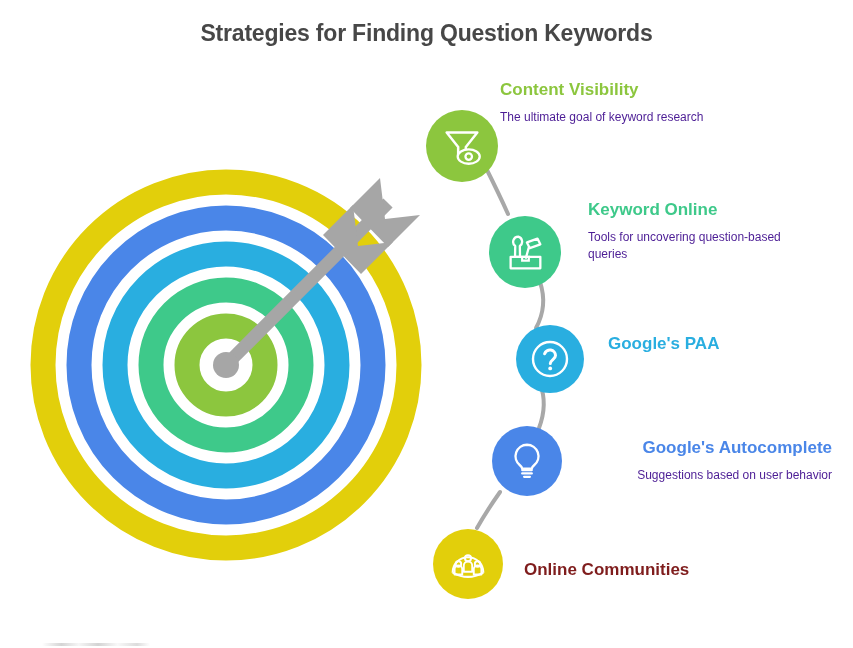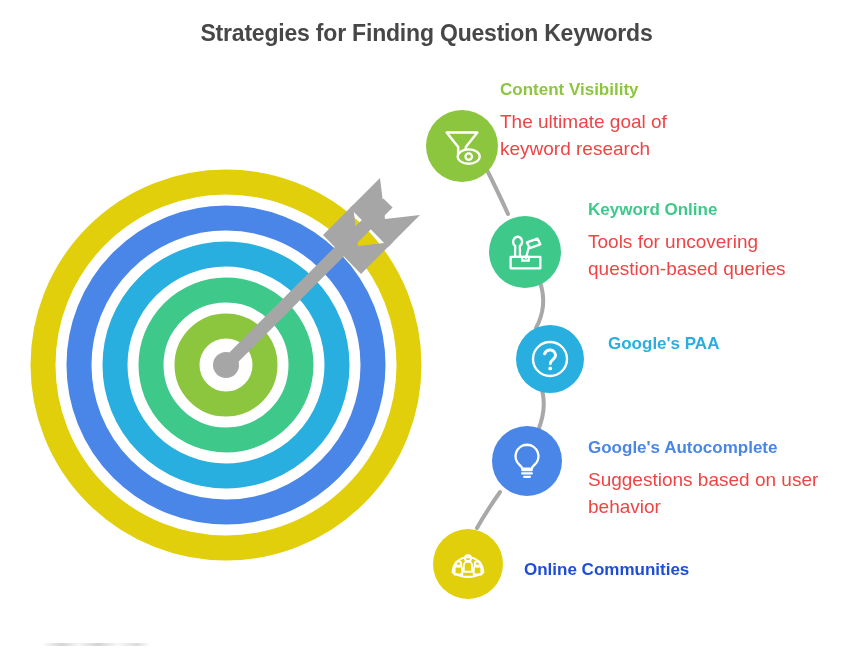--- a/index.html
+++ b/index.html
@@ -43,22 +43,22 @@
   
   .textblock { position: absolute; }
   .item-title {
     font-size: 17px;
     font-weight: bold;
     line-height: 1.2;
     margin-bottom: 9px;
     white-space: nowrap;
   }
   .item-desc {
-    font-size: 19px;
-    color: #ef4444;
+    font-size: 12px;
+    color: #4c1d95;
     line-height: 1.42;
   }
 
   .edge-artifact {
     position: absolute;
     left: 42px; bottom: 2px;
     width: 108px; height: 3px;
     background: linear-gradient(90deg,
        rgba(220,220,220,0) 0%, rgba(205,205,205,.85) 18%,
        rgba(225,225,225,.3) 34%, rgba(200,200,200,.8) 52%,
@@ -139,36 +139,36 @@
     <div class="item-title" style="color:#29aee0;">Google's PAA</div>
   </div>
 
   <div class="node" style="left:492px; top:426px; width:70px; height:70px; background:#4a86e8;">
     <svg width="46" height="46" viewBox="0 0 48 48" aria-hidden="true">
       <path d="M24 7 a12 12 0 0 0 -7.4 21.4 c1.5 1.2 2.2 2.4 2.4 3.6 h10 c0.2-1.2 0.9-2.4 2.4-3.6 A12 12 0 0 0 24 7 Z" fill="none" stroke="#ffffff" stroke-width="2.5" stroke-linejoin="round"></path>
       <path d="M19 33.5 h10 M19 37 h10" stroke="#ffffff" stroke-width="2.4" stroke-linecap="round"></path>
       <path d="M21 40.5 h6" stroke="#ffffff" stroke-width="2.4" stroke-linecap="round"></path>
     </svg>
   </div>
-  <div class="textblock" style="left:588px; top:438px; width:232px;">
+  <div class="textblock" style="left:600px; top:438px; width:232px;text-align:right;">
     <div class="item-title" style="color:#4a86e8;">Google's Autocomplete</div>
     <div class="item-desc">Suggestions based on user behavior</div>
   </div>
 
   <div class="node" style="left:433px; top:529px; width:70px; height:70px; background:#e2cf0b;">
     <svg width="46" height="46" viewBox="0 0 48 48" aria-hidden="true">
       <path d="M8 33 a16 16 0 0 1 32 0" fill="none" stroke="#ffffff" stroke-width="2.2"></path>
       <path d="M8 33 q16 9 32 0" fill="none" stroke="#ffffff" stroke-width="2.2"></path>
       <circle cx="24" cy="18" r="3.2" fill="none" stroke="#ffffff" stroke-width="2"></circle>
       <path d="M19.6 32 v-6.2 a4.4 4.4 0 0 1 8.8 0 V32 Z" fill="none" stroke="#ffffff" stroke-width="2" stroke-linejoin="round"></path>
       <circle cx="14" cy="24" r="2.9" fill="none" stroke="#ffffff" stroke-width="2"></circle>
       <path d="M10 35 v-5.4 a4 4 0 0 1 8 0 V35 Z" fill="none" stroke="#ffffff" stroke-width="2" stroke-linejoin="round"></path>
       <circle cx="34" cy="24" r="2.9" fill="none" stroke="#ffffff" stroke-width="2"></circle>
       <path d="M30 35 v-5.4 a4 4 0 0 1 8 0 V35 Z" fill="none" stroke="#ffffff" stroke-width="2" stroke-linejoin="round"></path>
     </svg>
   </div>
   <div class="textblock" style="left:524px; top:560px; width:232px;">
-    <div class="item-title" style="color:#1d4ed8;">Online Communities</div>
+    <div class="item-title" style="color:#7f1d1d;">Online Communities</div>
   </div>
 
   <div class="edge-artifact"></div>
 
 </div>
 
 </body></html>

